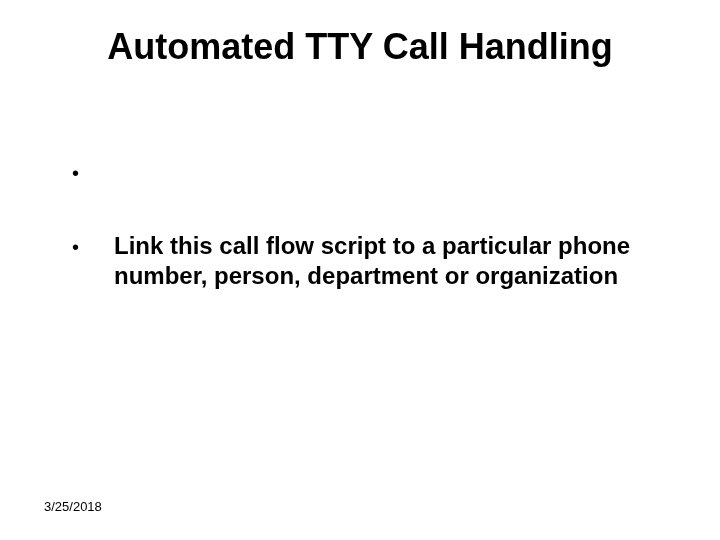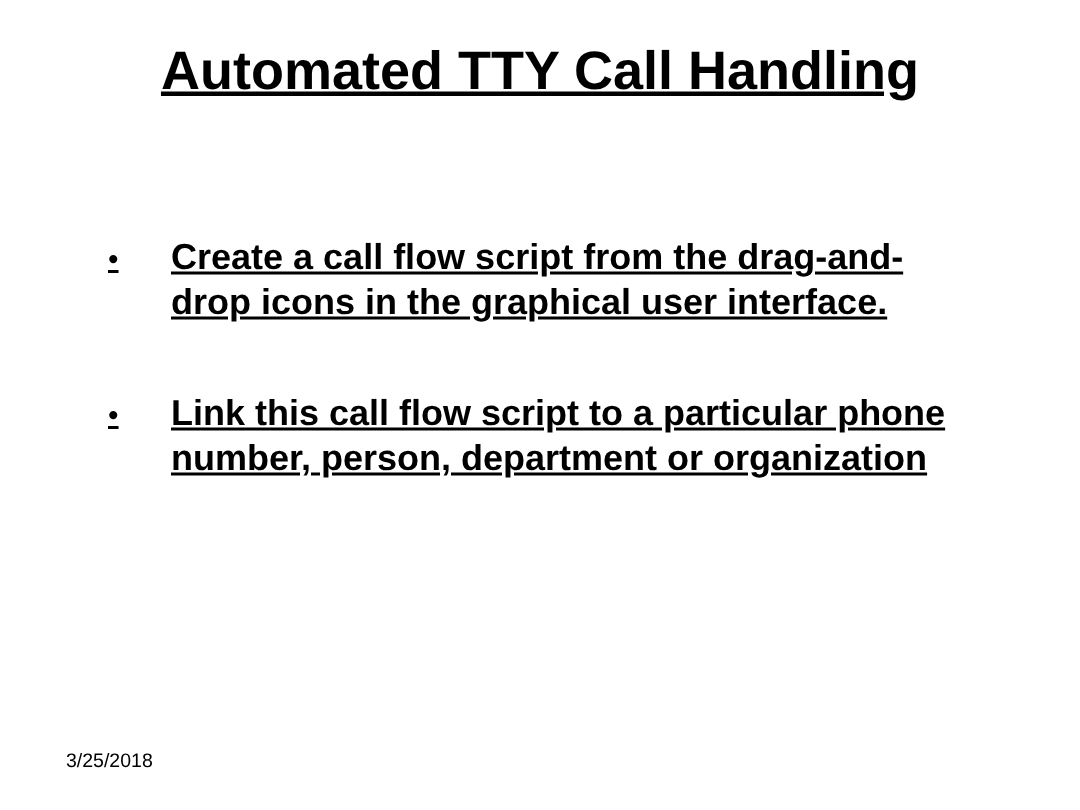--- a/index.html
+++ b/index.html
@@ -1,17 +1,17 @@
 <!DOCTYPE html>
 <html><head>
 <meta charset="utf-8">
 <style>
   * { margin: 0; padding: 0; box-sizing: border-box; }
   html, body { width: 720px; height: 540px; background: #fff; font-family: Arial, Helvetica, sans-serif; color: #000; }
-  .slide { width: 720px; height: 540px; position: relative; padding: 22px 48px 0 48px; text-decoration: underline; }
+  .slide { width: 720px; height: 540px; position: relative; padding: 22px 48px 0 48px; }
   .title { font-size: 36px; font-weight: bold; text-align: center; line-height: 1.15; margin-top: 4px; }
   .content { margin-top: 90px; padding-left: 24px; }
   .bullet-row { display: flex; align-items: flex-start; margin-bottom: 44px; }
   .bullet-dot { font-size: 20px; line-height: 28px; width: 42px; flex: 0 0 42px; text-align: left; padding-top: 2px; }
   .bullet-text { font-size: 24px; font-weight: bold; line-height: 1.25; max-width: 540px; }
   .footer { position: absolute; left: 44px; bottom: 26px; font-size: 13px; }
   .logo { position: absolute; right: 40px; bottom: 18px; display: flex; align-items: center; gap: 8px; }
   .logo-glyph { width: 34px; height: 32px; position: relative; }
   .logo-text { display: flex; align-items: flex-start; }
   .logo-text .t1 { font-family: Arial, sans-serif; font-weight: bold; font-style: italic; font-size: 22px; letter-spacing: 1px; color: #0b5aa6; }
@@ -20,21 +20,20 @@
 </style>
 </head>
 <body>
 <div class="slide">
 
   <h1 class="title">Automated TTY Call Handling</h1>
 
   <div class="content">
     <div class="bullet-row">
       <div class="bullet-dot">•</div>
-      <div class="bullet-text">Create a call flow script from the drag-and-drop icons in the graphical user interface.</div>
     </div>
     <div class="bullet-row">
       <div class="bullet-dot">•</div>
       <div class="bullet-text">Link this call flow script to a particular phone number, person, department or organization</div>
     </div>
   </div>
 
   <div class="footer">3/25/2018</div>
 
 

